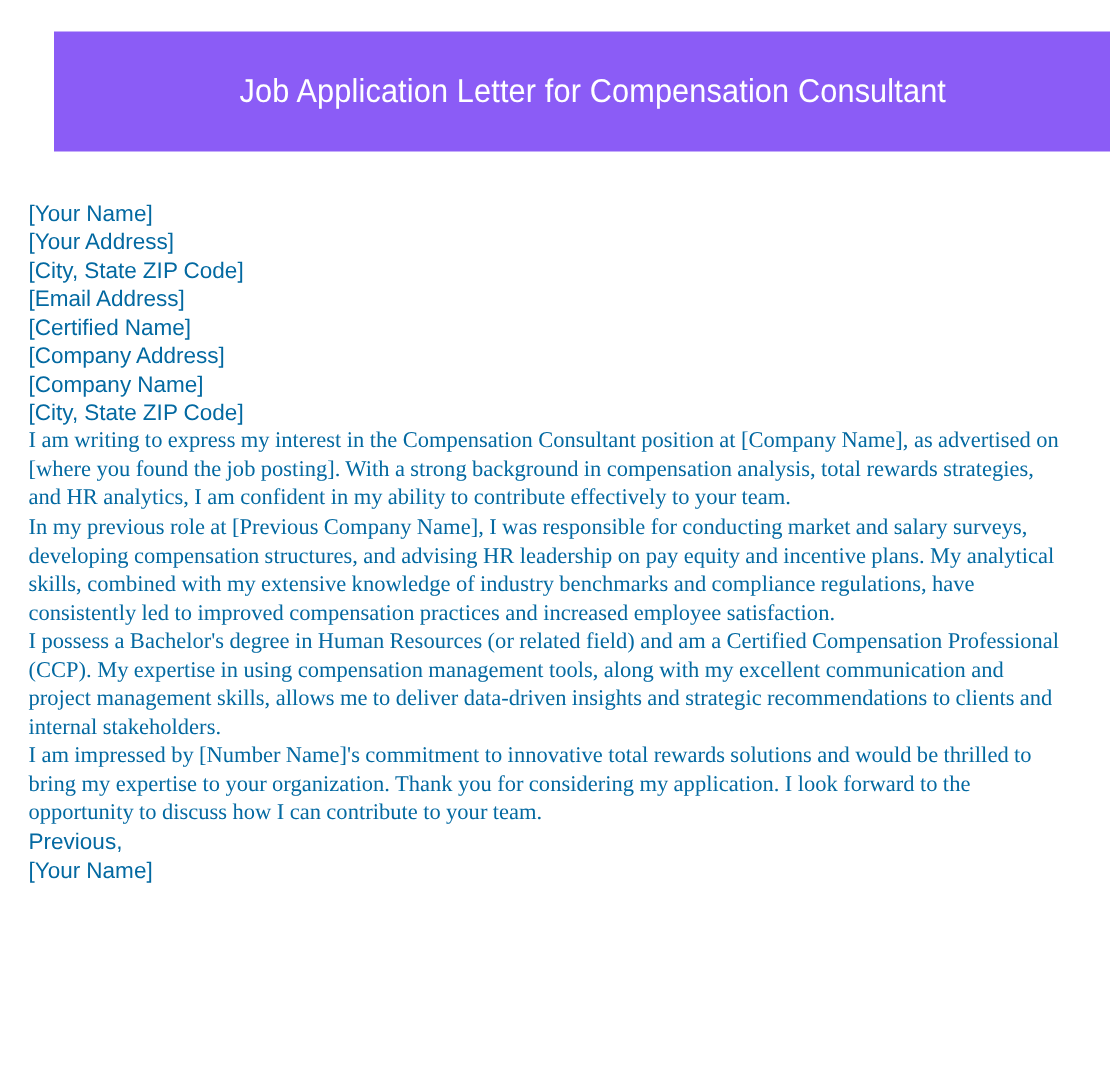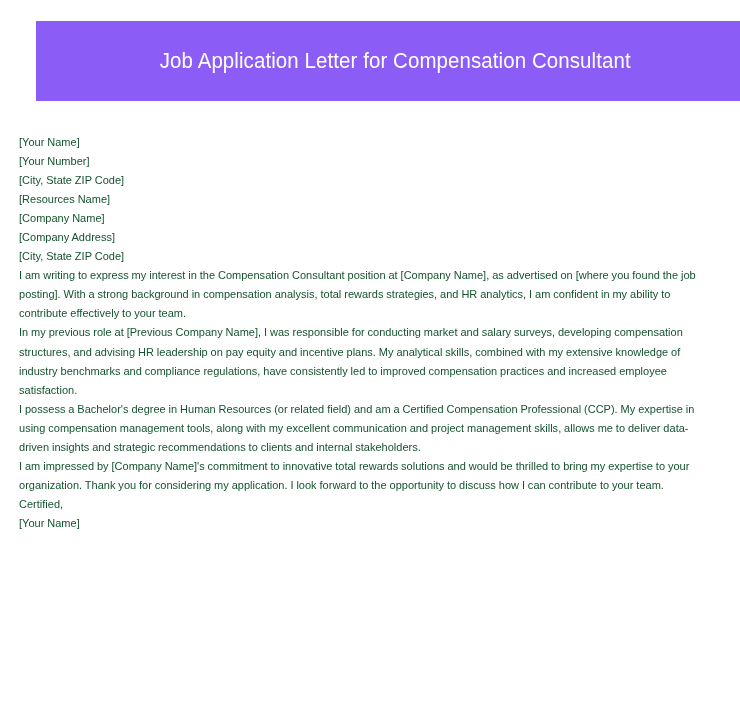--- a/index.html
+++ b/index.html
@@ -52,63 +52,65 @@
   
   .letter-body {
     position: absolute;
     left: 19px;
     top: 133px;
     width: 697px;
   }
 
   .letter-line,
   .letter-para {
-    color: #14532d;
-    font-size: 11px;
+    color: #0369a1;
+    font-size: 15px;
     line-height: 19.05px;
     font-weight: 400;
     margin: 0;
     padding: 0;
     text-align: left;
     word-spacing: -0.15px;
     letter-spacing: 0.01px;
   }
 
   .letter-para {
     max-width: 692px;
+    font-family: Liberation Serif, serif;
   }
 </style>
 </head>
 <body>
 
 <div class="page">
 
   <div class="letter-header">
     <div class="letter-header-title">Job Application Letter for Compensation Consultant</div>
   </div>
 
   <div class="letter-body">
 
     <div>
       <div class="letter-line">[Your Name]</div>
-      <div class="letter-line">[Your Number]</div>
+      <div class="letter-line">[Your Address]</div>
       <div class="letter-line">[City, State ZIP Code]</div>
+      <div class="letter-line">[Email Address]</div>
     </div>
 
 
     <div>
-      <div class="letter-line">[Resources Name]</div>
+      <div class="letter-line">[Certified Name]</div>
+      <div class="letter-line">[Company Address]</div>
       <div class="letter-line">[Company Name]</div>
-      <div class="letter-line">[Company Address]</div>
       <div class="letter-line">[City, State ZIP Code]</div>
     </div>
 
 
     <p class="letter-para">I am writing to express my interest in the Compensation Consultant position at [Company Name], as advertised on [where you found the job posting]. With a strong background in compensation analysis, total rewards strategies, and HR analytics, I am confident in my ability to contribute effectively to your team.</p>
     <p class="letter-para">In my previous role at [Previous Company Name], I was responsible for conducting market and salary surveys, developing compensation structures, and advising HR leadership on pay equity and incentive plans. My analytical skills, combined with my extensive knowledge of industry benchmarks and compliance regulations, have consistently led to improved compensation practices and increased employee satisfaction.</p>
     <p class="letter-para">I possess a Bachelor's degree in Human Resources (or related field) and am a Certified Compensation Professional (CCP). My expertise in using compensation management tools, along with my excellent communication and project management skills, allows me to deliver data-driven insights and strategic recommendations to clients and internal stakeholders.</p>
-    <p class="letter-para">I am impressed by [Company Name]'s commitment to innovative total rewards solutions and would be thrilled to bring my expertise to your organization. Thank you for considering my application. I look forward to the opportunity to discuss how I can contribute to your team.</p>
+    <p class="letter-para">I am impressed by [Number Name]'s commitment to innovative total rewards solutions and would be thrilled to bring my expertise to your organization. Thank you for considering my application. I look forward to the opportunity to discuss how I can contribute to your team.</p>
 
-    <div class="letter-line">Certified,</div>
+    <div class="letter-line">Previous,</div>
     <div class="letter-line">[Your Name]</div>
 
   </div>
 </div>
 
 </body></html>

